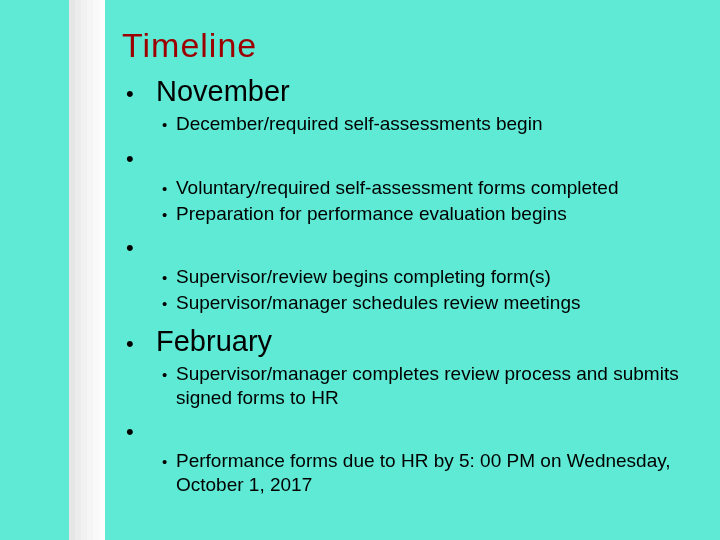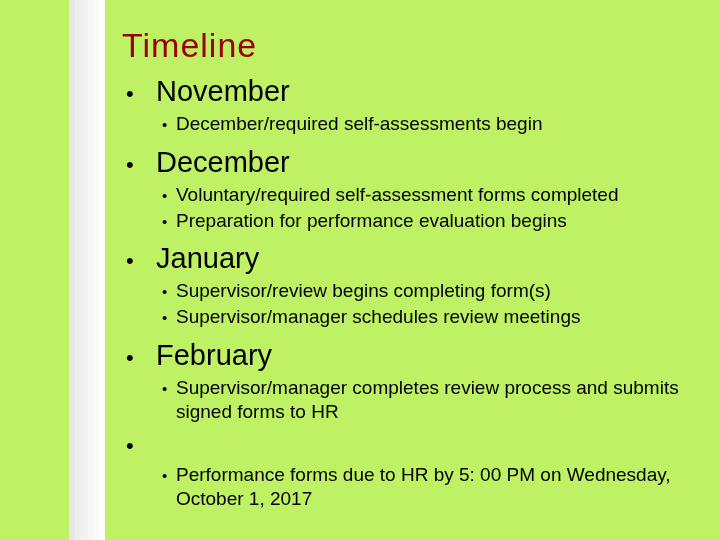--- a/index.html
+++ b/index.html
@@ -1,17 +1,17 @@
 <!DOCTYPE html>
 <html><head>
 <meta charset="utf-8">
 <style>
   * { margin: 0; padding: 0; box-sizing: border-box; }
   html, body { width: 720px; height: 540px; background: #fff; font-family: Arial, Helvetica, sans-serif; }
-  .slide { position: relative; width: 720px; height: 540px; background: #bef264; }
+  .slide { position: relative; width: 720px; height: 540px; background: #5eead4; }
   .vbars { position: absolute; left: 69px; top: 0; height: 540px; display: flex; }
   .vbars .b { width: 6px; height: 540px; }
   .shade1 { background: #e6e6e6; }
   .shade2 { background: #ececec; }
   .shade3 { background: #f1f1f1; }
   .shade4 { background: #f5f5f5; }
   .shade5 { background: #f9f9f9; }
   .shade6 { background: #fcfcfc; }
   .content { position: absolute; left: 122px; top: 26px; width: 560px; }
   h1.title { font-size: 34px; font-weight: 400; color: #9c0000; letter-spacing: 1px; margin-bottom: 10px; }
@@ -50,38 +50,36 @@
           <li>
             <span class="bullet2">•</span>
             <span class="item">December/required self-assessments begin</span>
           </li>
         </ul>
       </li>
 
       <li>
         <div class="row">
           <span class="bullet1">•</span>
-          <span class="month">December</span>
         </div>
         <ul class="level2">
           <li>
             <span class="bullet2">•</span>
             <span class="item">Voluntary/required self-assessment forms completed</span>
           </li>
           <li>
             <span class="bullet2">•</span>
             <span class="item">Preparation for performance evaluation begins</span>
           </li>
         </ul>
       </li>
 
       <li>
         <div class="row">
           <span class="bullet1">•</span>
-          <span class="month">January</span>
         </div>
         <ul class="level2">
           <li>
             <span class="bullet2">•</span>
             <span class="item">Supervisor/review begins completing form(s)</span>
           </li>
           <li>
             <span class="bullet2">•</span>
             <span class="item">Supervisor/manager schedules review meetings</span>
           </li>

